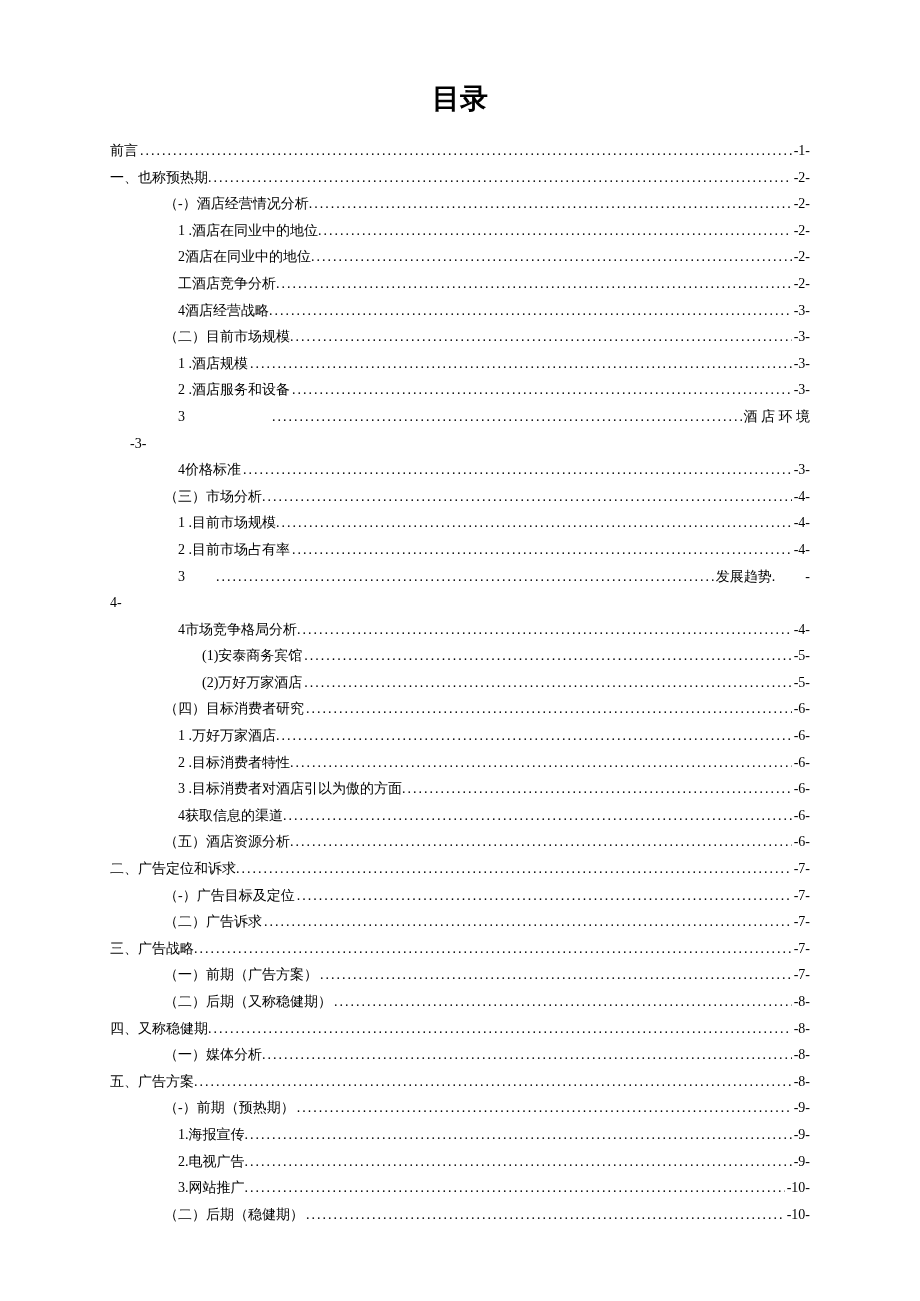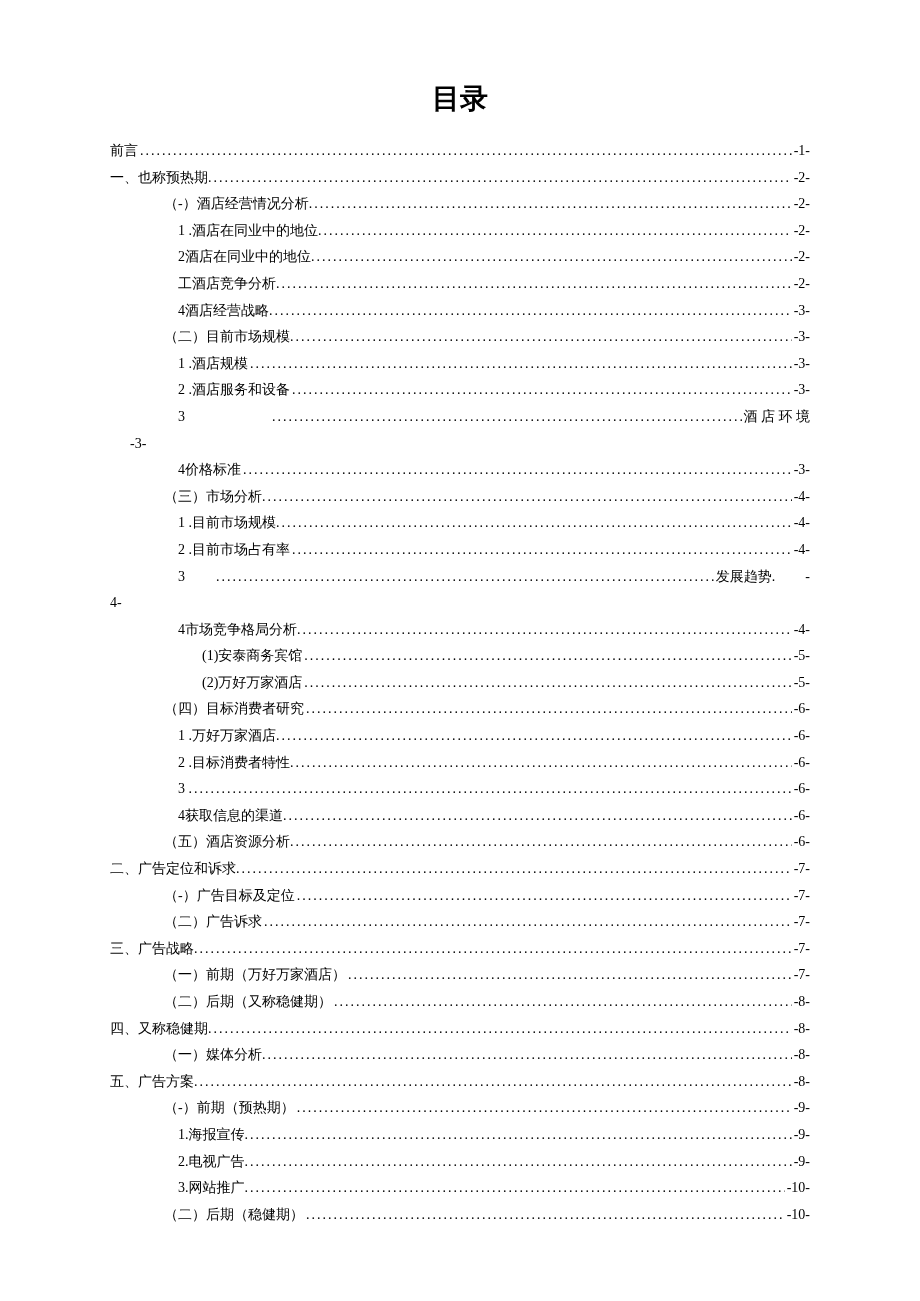--- a/index.html
+++ b/index.html
@@ -192,20 +192,21 @@
       <span class="toc-page">-6-</span>
     </div>
     <div class="toc-line indent-2">
       <span class="toc-prefix">2 .</span>
       <span class="toc-label">目标消费者特性.</span>
       <span class="toc-dots">..........................................................................................................................</span>
       <span class="toc-page">-6-</span>
     </div>
     <div class="toc-line indent-2">
       <span class="toc-prefix">3 .</span>
+      <span class="toc-label">目标消费者对酒店引以为傲的方面.</span>
       <span class="toc-dots">..........................................................................................................................</span>
       <span class="toc-page">-6-</span>
     </div>
     <div class="toc-line indent-2">
       <span class="toc-prefix">4   </span>
       <span class="toc-label">获取信息的渠道.</span>
       <span class="toc-dots">..........................................................................................................................</span>
       <span class="toc-page">-6-</span>
     </div>
     <div class="toc-line indent-1">
@@ -233,21 +234,21 @@
       <span class="toc-page">-7-</span>
     </div>
     <div class="toc-line indent-0">
       <span class="toc-prefix">三、</span>
       <span class="toc-label">广告战略.</span>
       <span class="toc-dots">..........................................................................................................................</span>
       <span class="toc-page">-7-</span>
     </div>
     <div class="toc-line indent-1">
       <span class="toc-prefix">（一）</span>
-      <span class="toc-label">前期（万好万家酒店）</span>
+      <span class="toc-label">前期（广告方案）</span>
       <span class="toc-dots">..........................................................................................................................</span>
       <span class="toc-page">-7-</span>
     </div>
     <div class="toc-line indent-1">
       <span class="toc-prefix">（二）</span>
       <span class="toc-label">后期（又称稳健期）</span>
       <span class="toc-dots">..........................................................................................................................</span>
       <span class="toc-page">-8-</span>
     </div>
     <div class="toc-line indent-0">

